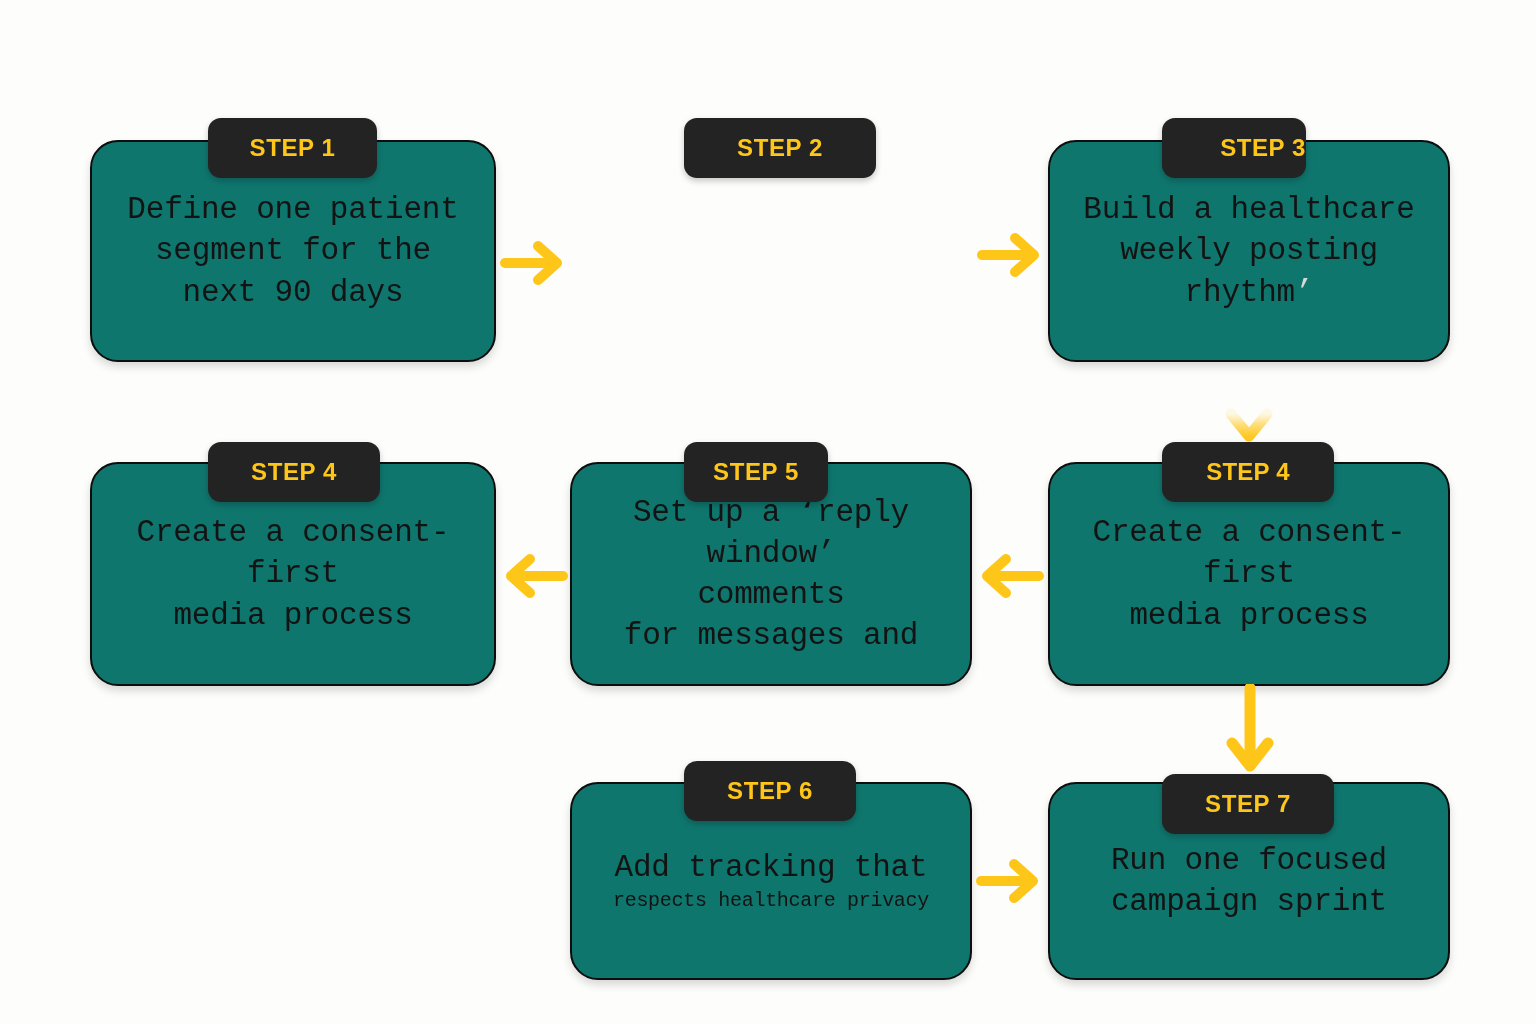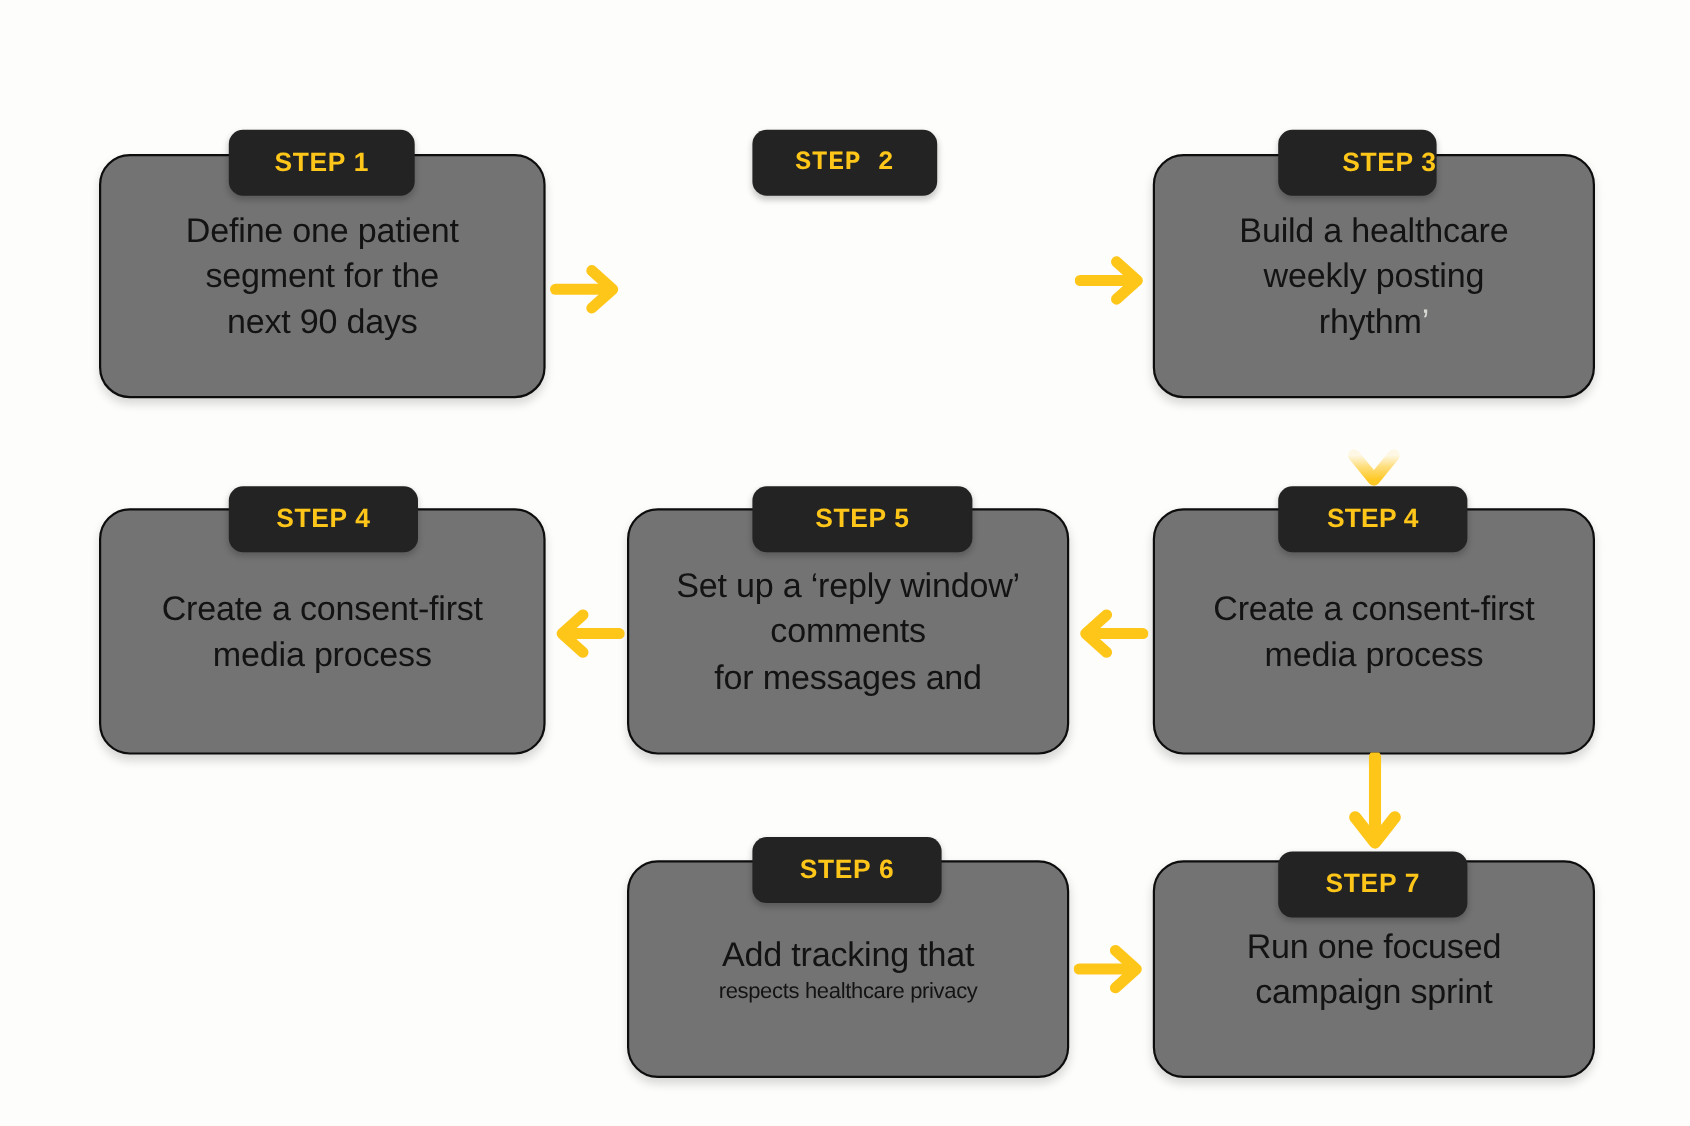--- a/index.html
+++ b/index.html
@@ -17,28 +17,29 @@
 
   #canvas {
     position: relative;
     width: 1536px;
     height: 1024px;
   }
 
   
   .card {
     position: absolute;
-    background: #737373;
+    background: #0f766e;
     border: 2.6px solid #0d0d0d;
     border-radius: 28px;
     box-shadow: 0 5px 9px rgba(0,0,0,0.15);
     box-sizing: border-box;
     display: flex;
     align-items: center;
     justify-content: center;
+    font-family: Liberation Mono, monospace;
   }
 
   .card-text {
     text-align: center;
     color: #131313;
     font-size: 31px;
     line-height: 1.33;
     letter-spacing: -0.2px;
     padding: 0 22px;
     width: 100%;
@@ -92,21 +93,21 @@
     <div class="card-text">
       <div>Define one patient</div>
       <div>segment for the</div>
       <div>next 90 days</div>
     </div>
   </div>
   <div class="badge" style="left:208px; top:118px; width:169px; height:60px;">
     <span>STEP 1</span>
   </div>
 
-  <div class="badge" style="left:684px; top:118px; width:168px; height:60px;font-family:Liberation Mono, monospace;">
+  <div class="badge" style="left:684px; top:118px; width:192px; height:60px;">
     <span>STEP 2</span>
   </div>
 
   <div class="card" style="left:1048px; top:140px; width:402px; height:222px;">
     <div class="card-text">
       <div>Build a healthcare</div>
       <div>weekly posting</div>
       <div>
         <span>rhythm</span><span class="ghost">’</span>
       </div>
@@ -126,21 +127,21 @@
     <span>STEP 4</span>
   </div>
 
   <div class="card" style="left:570px; top:462px; width:402px; height:224px;">
     <div class="card-text">
       <div>Set up a ‘reply window’</div>
       <div>comments</div>
       <div>for messages and</div>
     </div>
   </div>
-  <div class="badge" style="left:684px; top:442px; width:200px; height:60px;">
+  <div class="badge" style="left:684px; top:442px; width:144px; height:60px;">
     <span>STEP 5</span>
   </div>
 
   <div class="card" style="left:1048px; top:462px; width:402px; height:224px;">
     <div class="card-text">
       <div>Create a consent-first</div>
       <div>media process</div>
     </div>
   </div>
   <div class="badge glitch" style="left:1162px; top:442px; width:172px; height:60px;">

